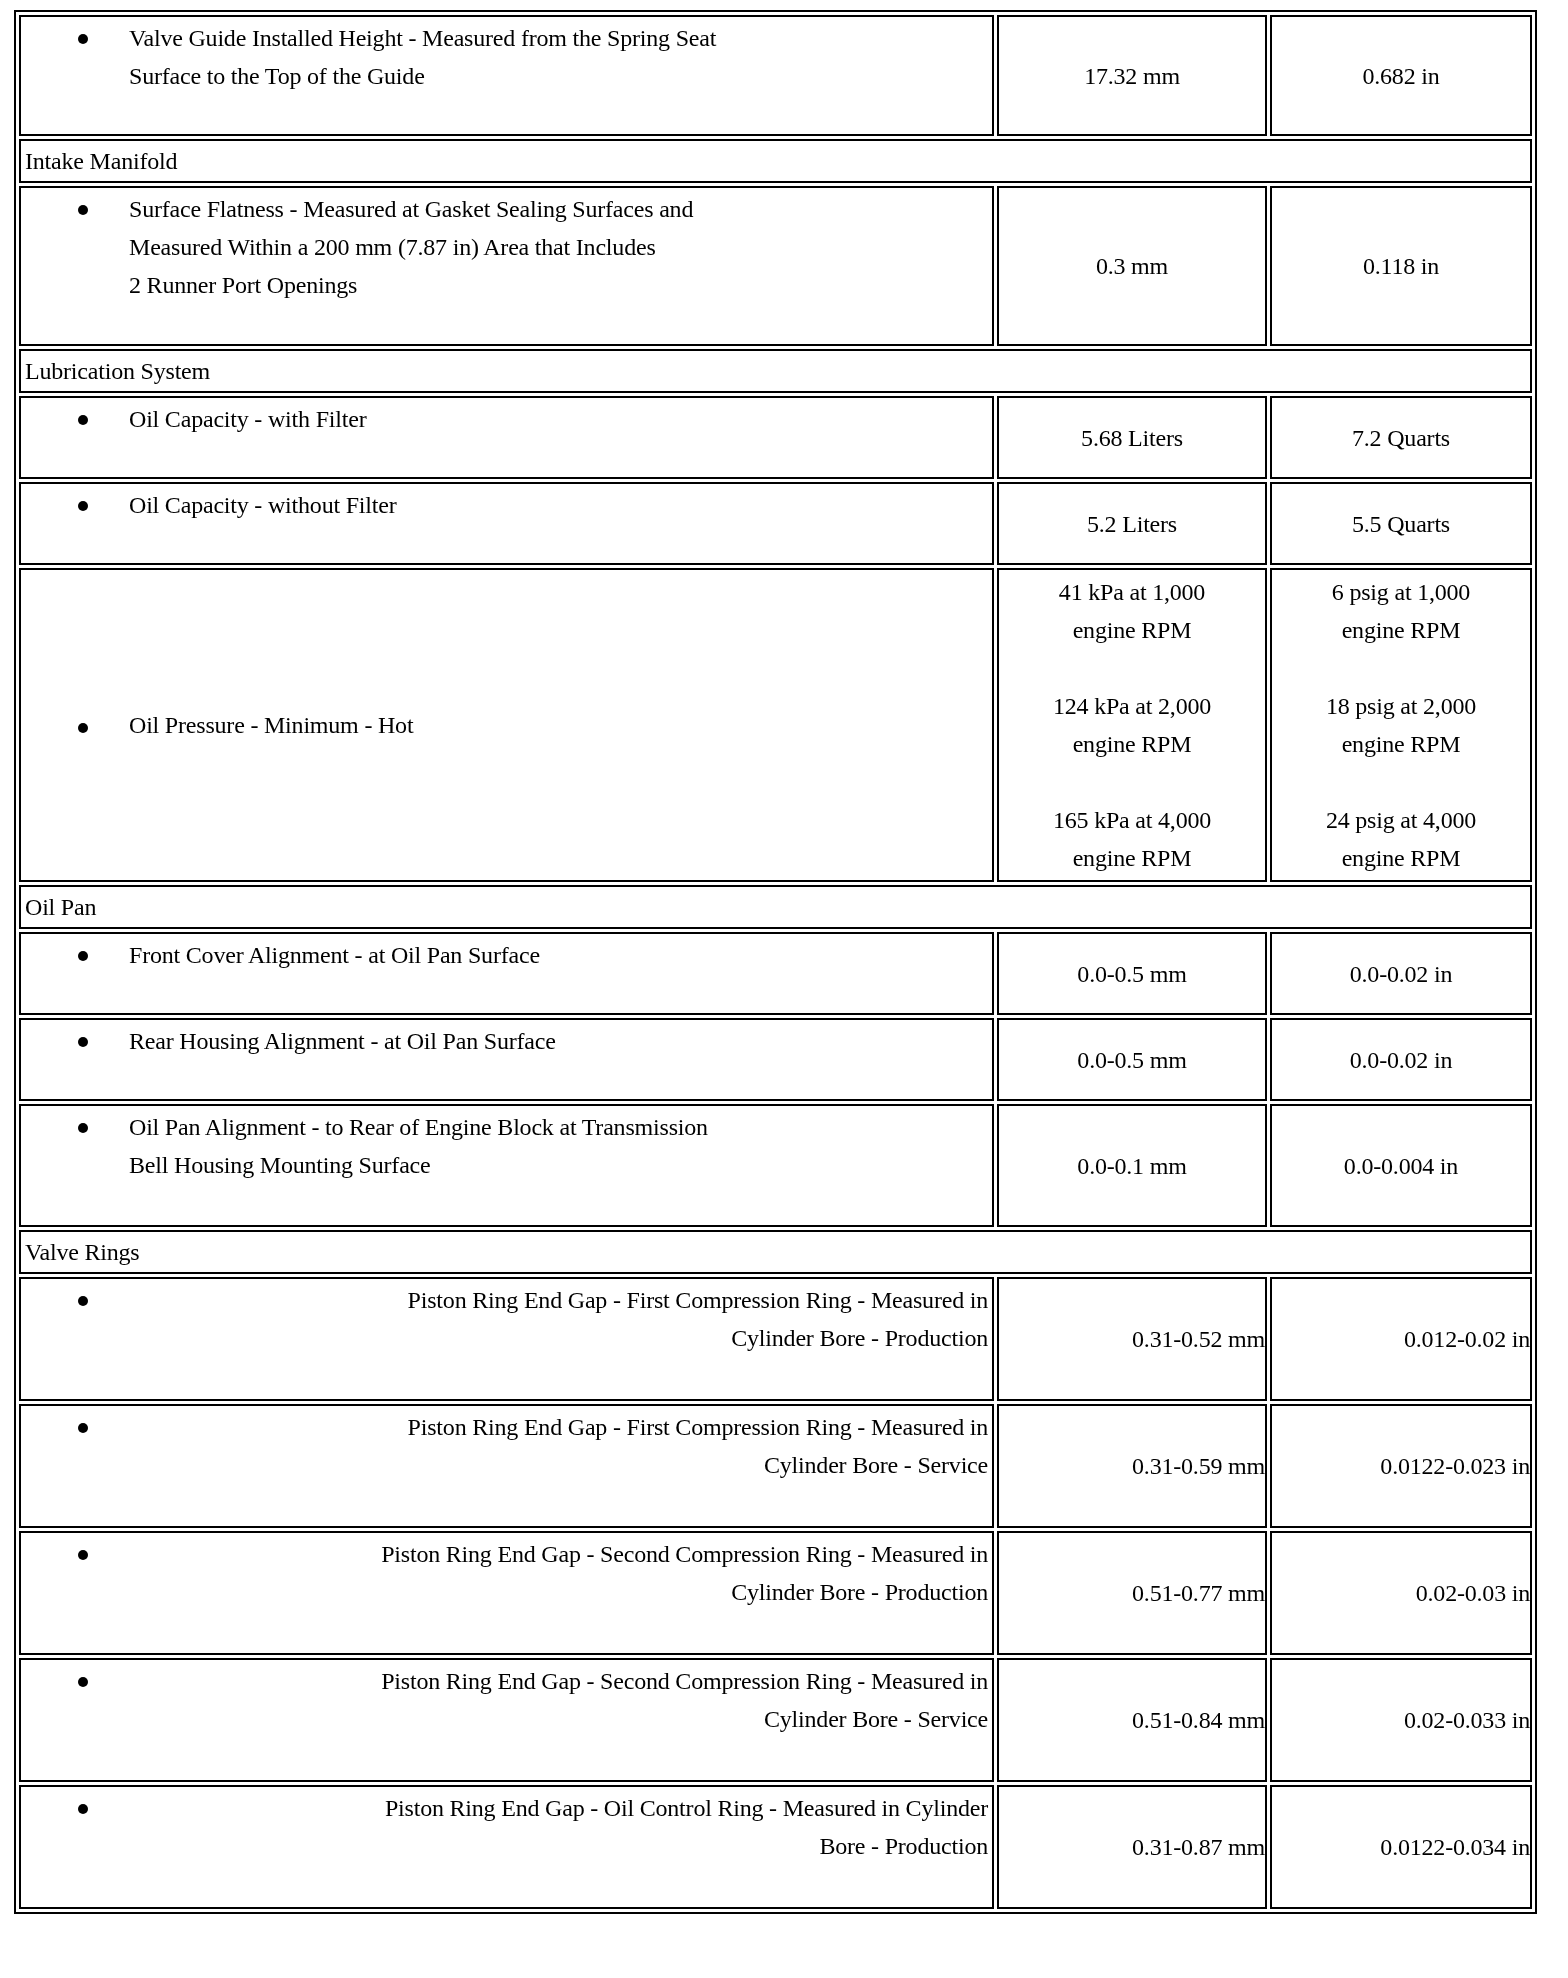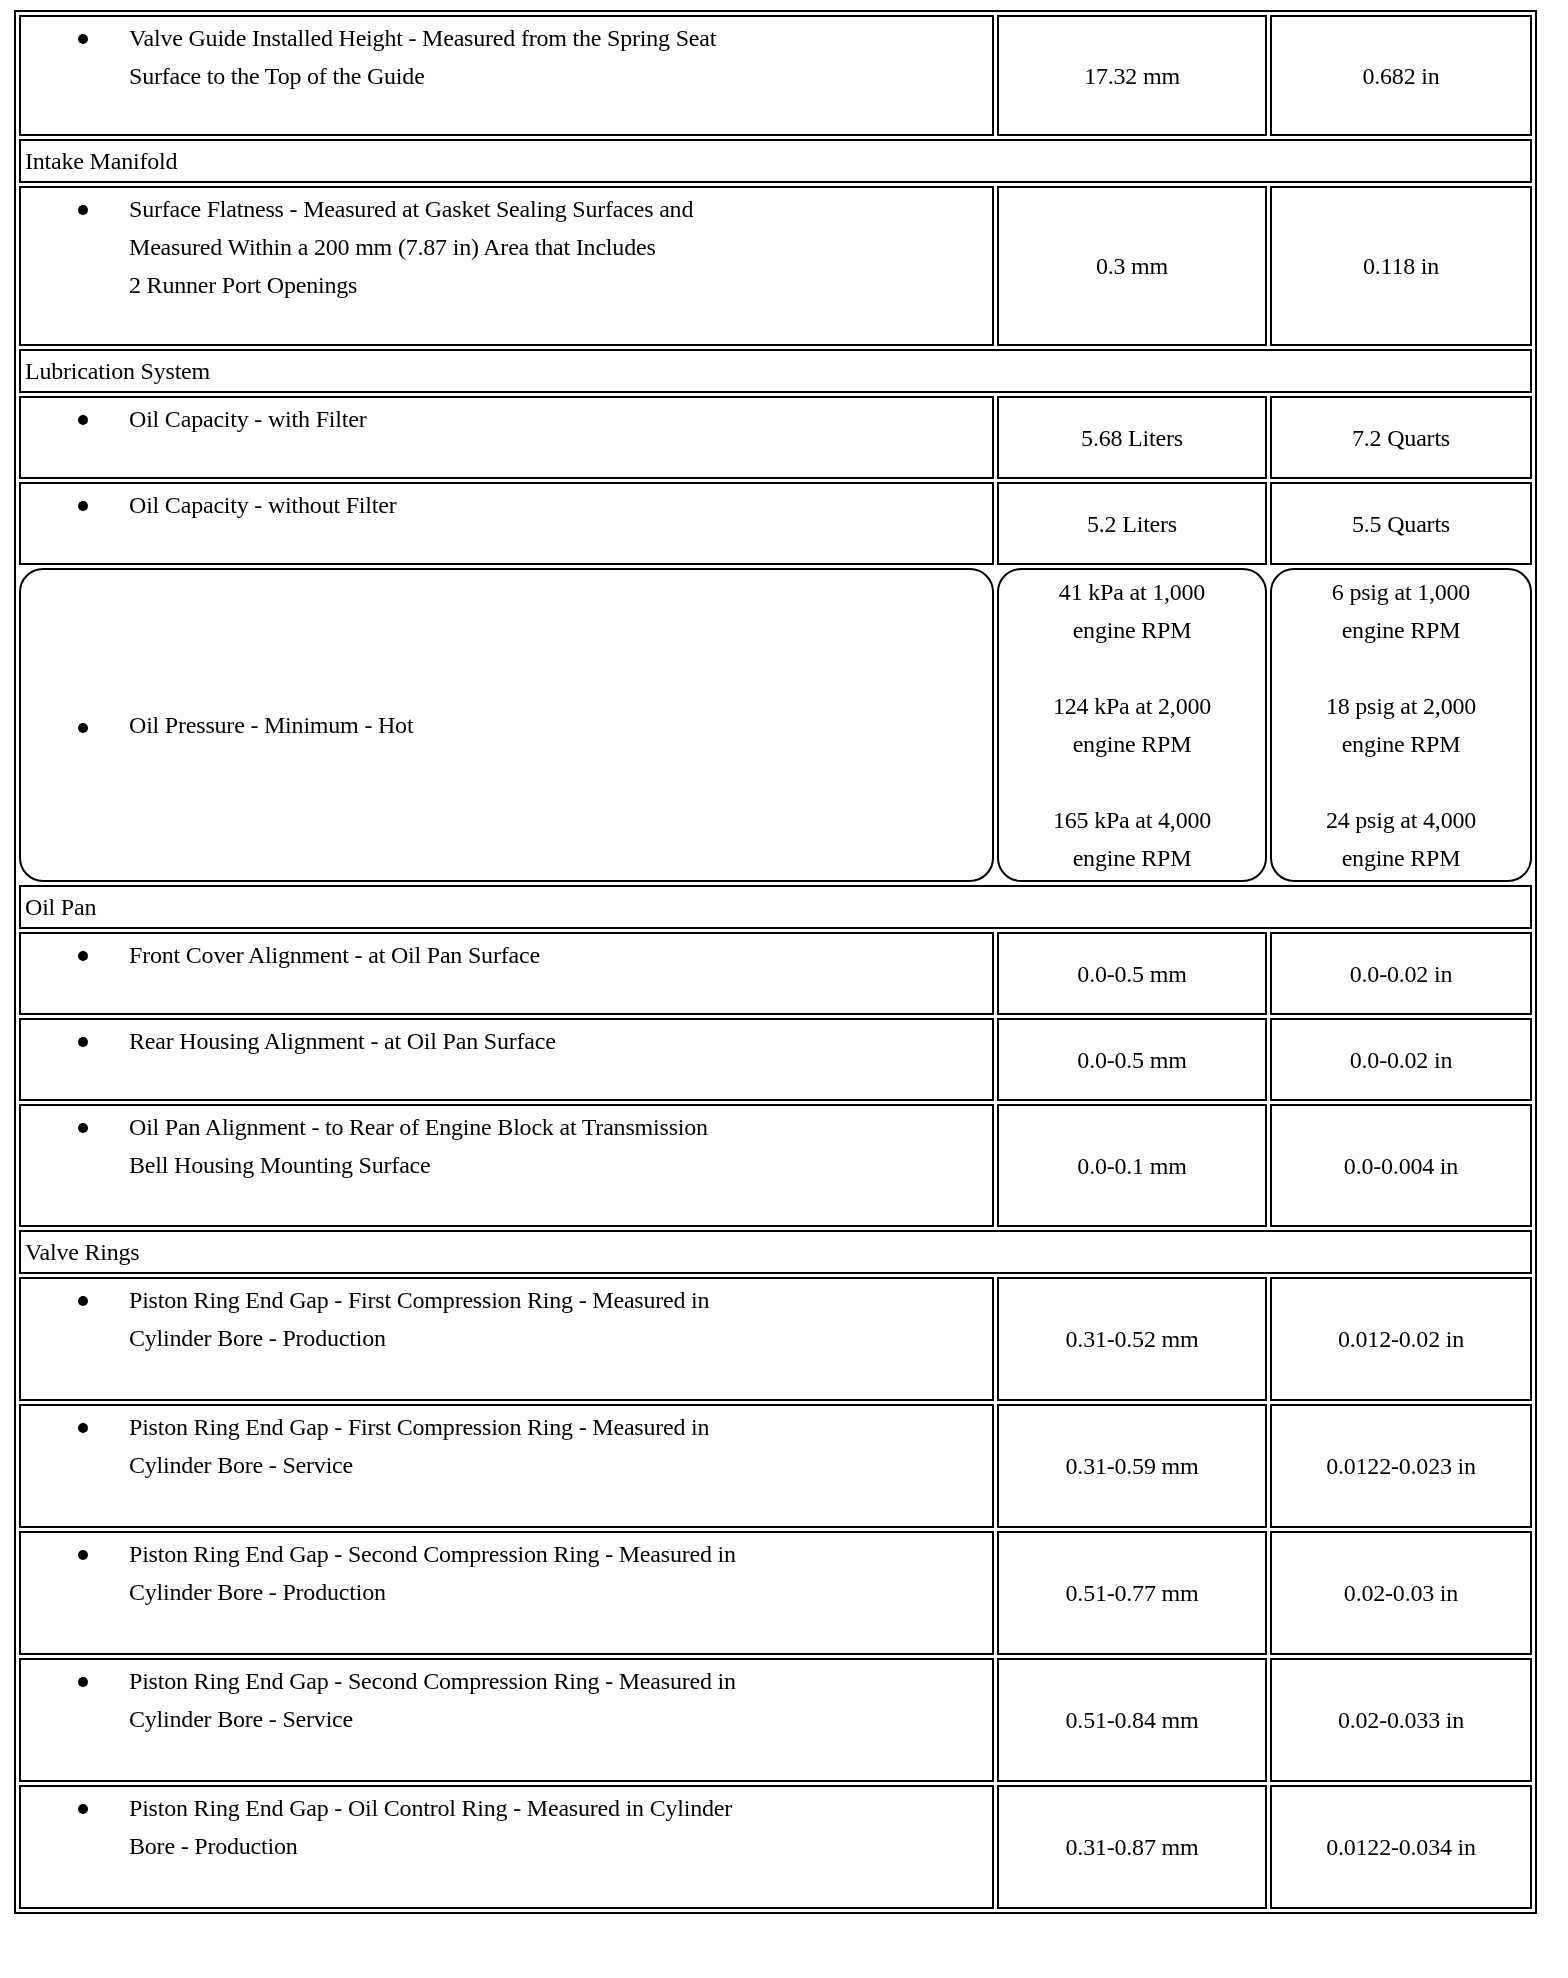--- a/index.html
+++ b/index.html
@@ -65,23 +65,23 @@
   td.val {
     text-align: center;
     vertical-align: middle;
   }
   td.val .line { display: block; }
   td.val .gap { display: block; height: 38px; }
 
   tr.h1 td { height: 117px; }
   tr.h2 td { height: 156px; }
   tr.hs td { height: 79px; }
-  tr.hp td { height: 310px; border-radius: 24px; }
+  tr.hp td { height: 310px; }
   tr.ha td { height: 119px; }
-  tr.hr td { height: 120px; }
+  tr.hr td { height: 120px; text-align: right; }
 </style>
 </head>
 <body>
 
 <table class="spec">
   <colgroup>
     <col class="c1">
       <col class="c2">
       <col class="c3">
   </colgroup>

